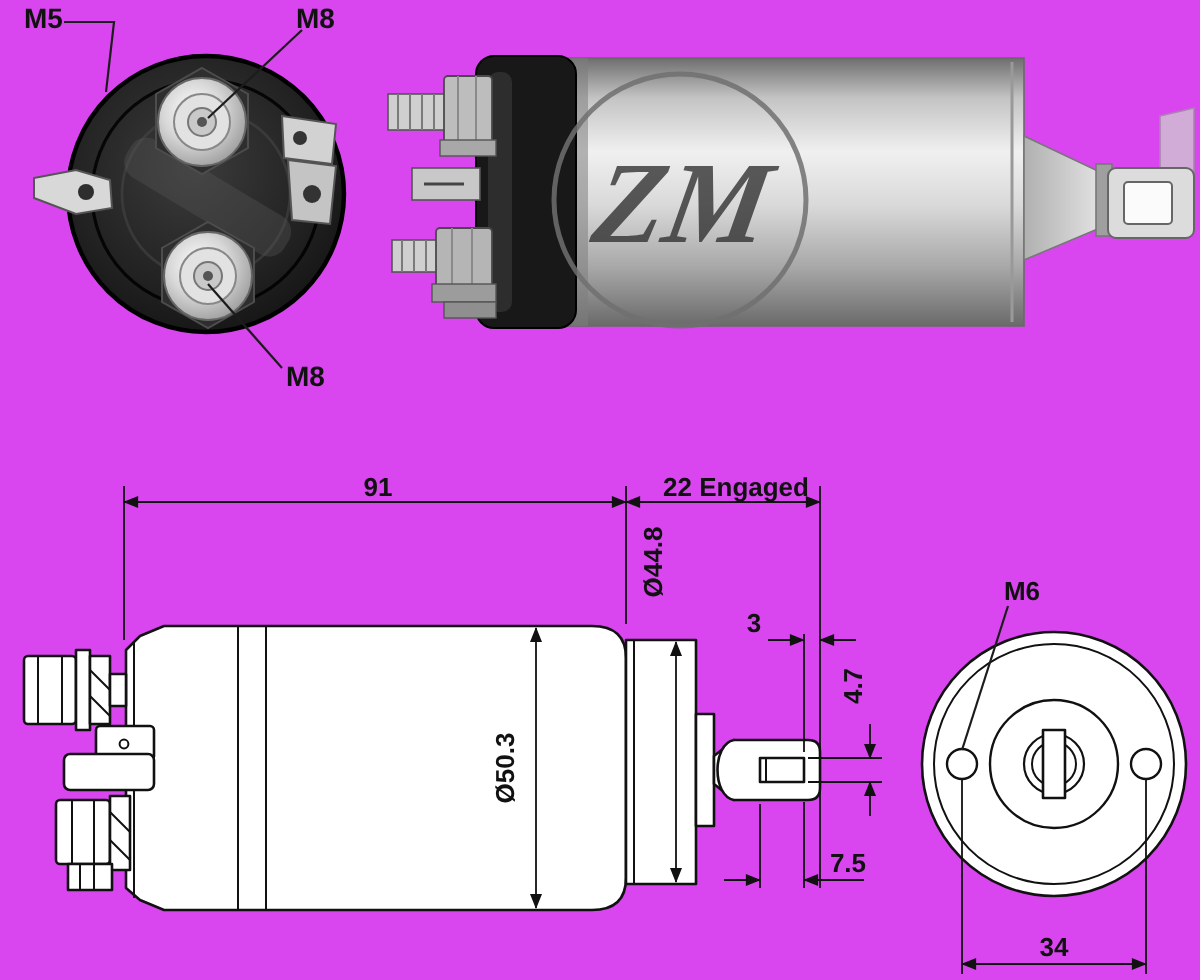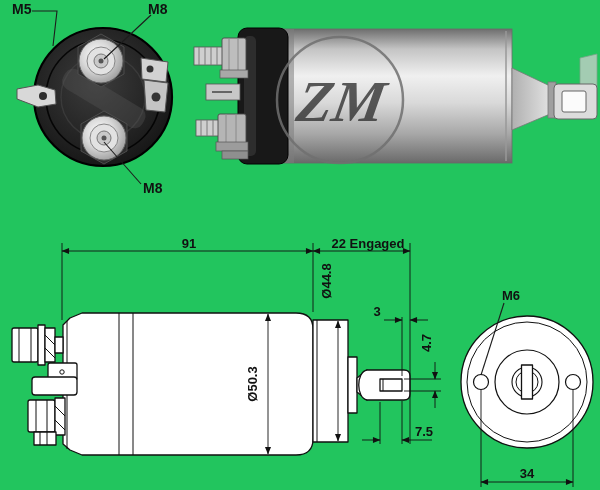--- a/index.html
+++ b/index.html
@@ -1,16 +1,16 @@
 <!DOCTYPE html>
 <html><head>
 <meta charset="utf-8">
 <style>
   html,body { margin:0; padding:0; background:#fff; }
-  .canvas { position:relative; width:600px; height:490px; background:#22c55e; overflow:hidden; }
+  .canvas { position:relative; width:600px; height:490px; background:#d946ef; overflow:hidden; }
   svg { display:block; }
   .outline  { fill:#ffffff; stroke:#111111; stroke-width:1.3; stroke-linejoin:round; }
   .inner    { fill:none; stroke:#111111; stroke-width:1; }
   .extline  { fill:none; stroke:#111111; stroke-width:0.9; }
   .dimline  { fill:none; stroke:#111111; stroke-width:0.9; }
   .leader   { fill:none; stroke:#1c1c1c; stroke-width:1.1; }
   .dimtext  { font:bold 13px "Liberation Sans", sans-serif; fill:#111111; }
   .photolabel { font:bold 14px "Liberation Sans", sans-serif; fill:#111111; }
   .wmtext   { font:italic bold 58px "Liberation Serif", serif; fill:#2f2f2f; opacity:0.78; }
 </style>

